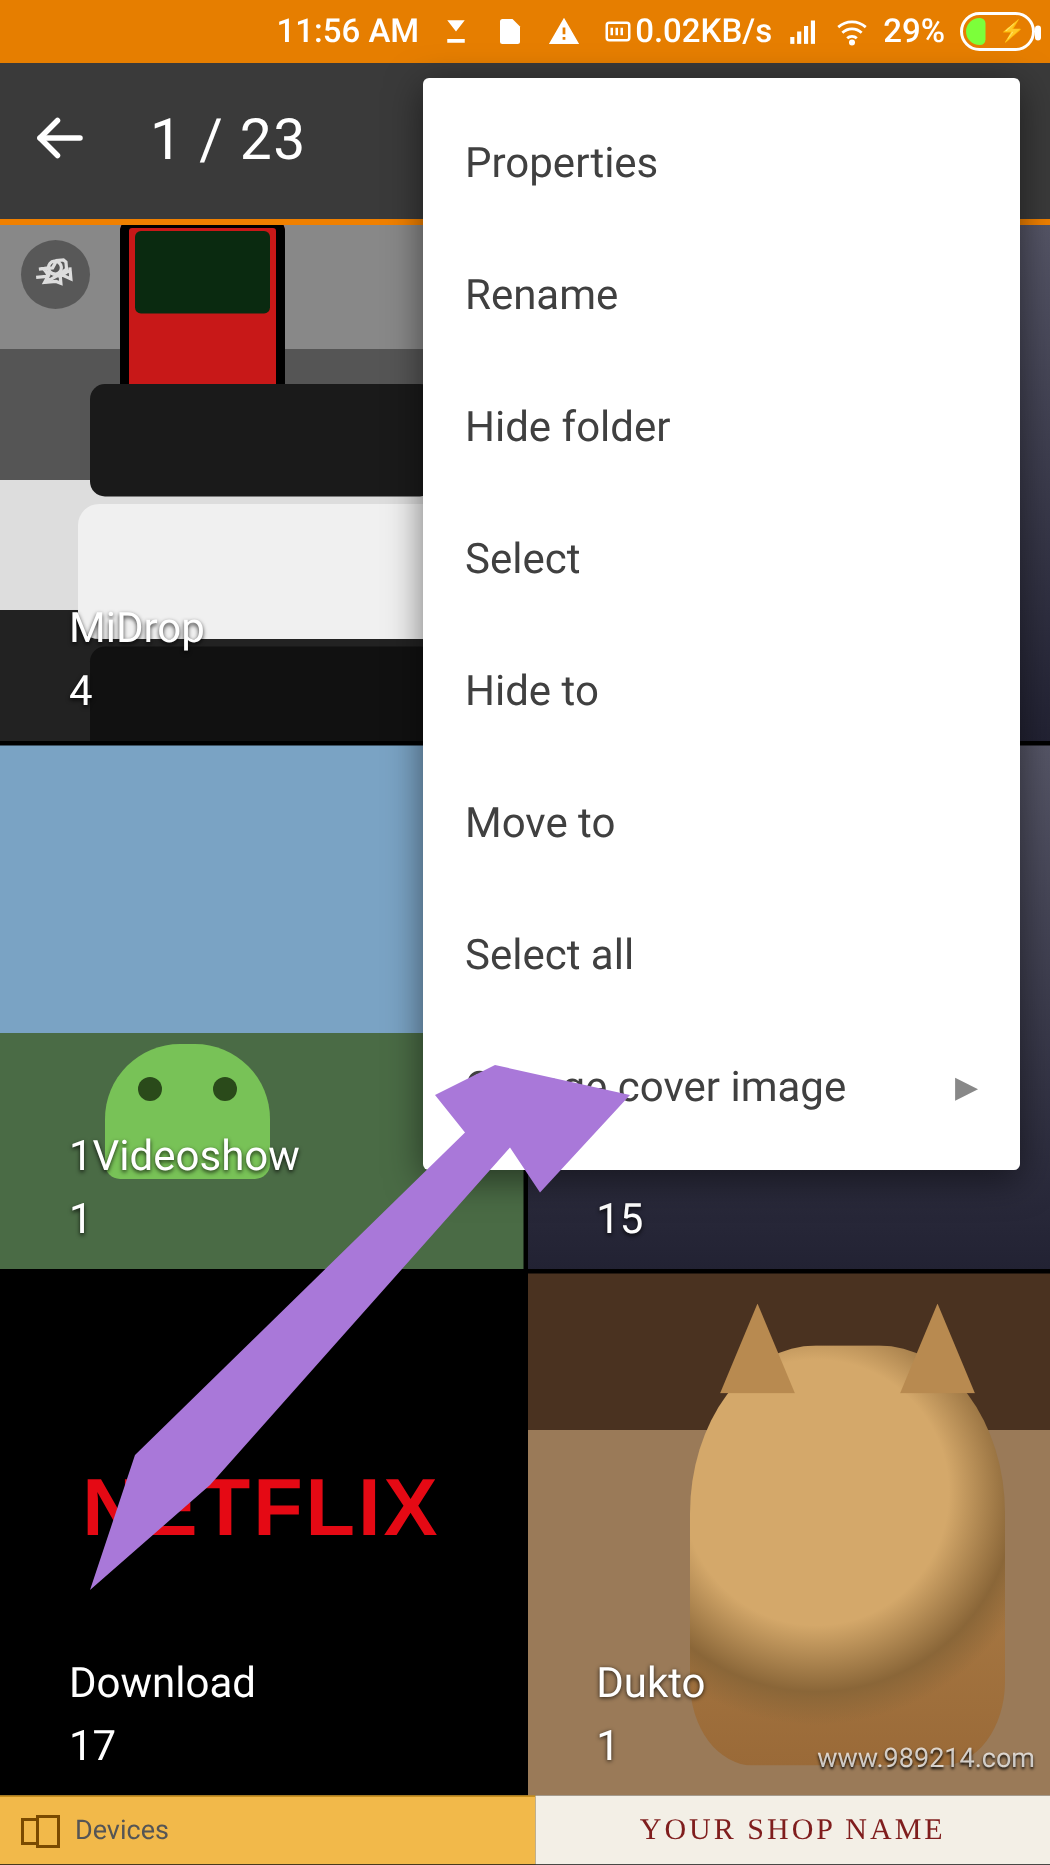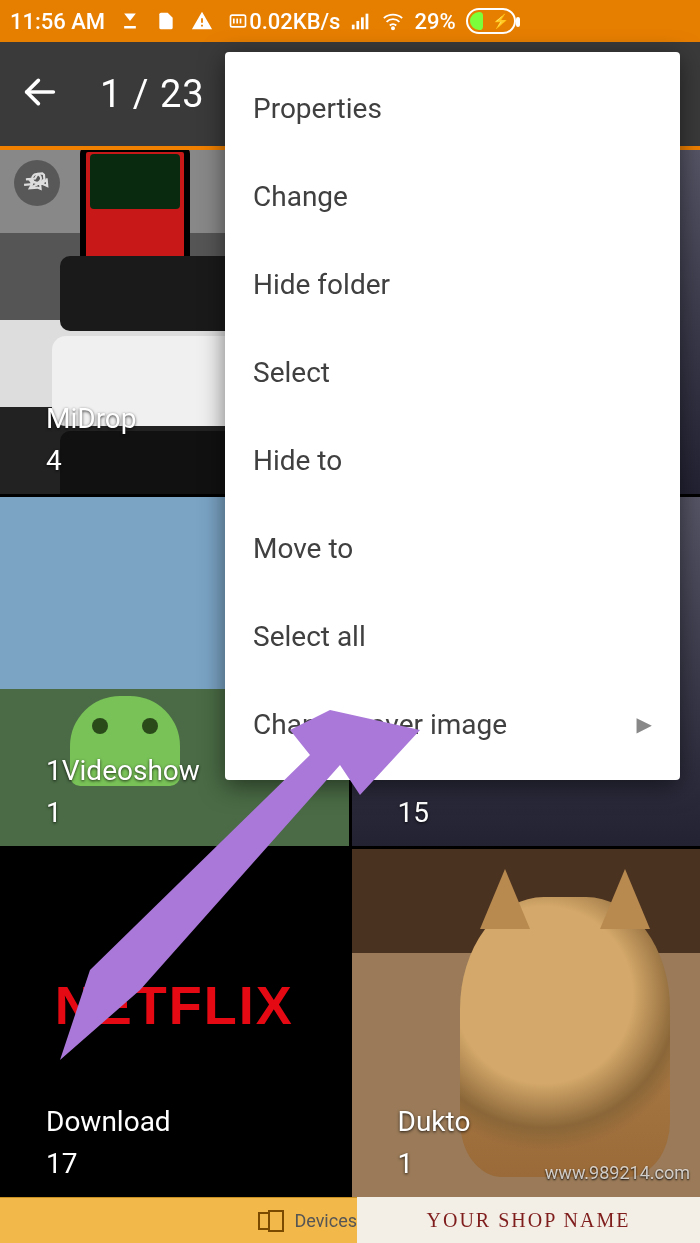--- a/index.html
+++ b/index.html
@@ -9,21 +9,21 @@
     font-family: Roboto, Arial, sans-serif;
     background: #222;
     position: relative;
     overflow: hidden;
   }
   .status-bar {
     height: 42px;
     background: #e67e00;
     display: flex;
     align-items: center;
-    justify-content: flex-start;
+    justify-content: flex-end;
     padding: 0 10px;
     color: #fff;
     font-size: 22px;
     font-weight: 500;
   }
   .status-left { display: flex; align-items: center; gap: 14px; }
   .status-right { display: flex; align-items: center; gap: 10px; }
   .status-icon { width: 22px; height: 22px; display: inline-flex; align-items: center; justify-content: center; }
   .battery {
     width: 50px; height: 26px;
@@ -142,21 +142,21 @@
     content:""; position:absolute; top:-28px; width:50px; height:60px;
     background:#b88a50; clip-path: polygon(50% 0, 0 100%, 100% 100%);
   }
   .cat::before { left:20px; }
   .cat::after { right:20px; }
 
   
   .menu {
     position: absolute;
     top: 52px; right: 20px;
-    width: 455px;
+    width: 398px;
     background: #fff;
     border-radius: 4px;
     box-shadow: 0 6px 24px rgba(0,0,0,0.5);
     padding: 12px 0;
     z-index: 50;
   }
   .menu-item {
     padding: 0 28px;
     height: 88px;
     display: flex;
@@ -178,21 +178,20 @@
 
   
   .bottom-bar {
     position:absolute; bottom:0; left:0; right:0; height:46px;
     display:flex;
   }
   .bottom-left {
     flex:1; background:#f2b94a; display:flex; align-items:center; gap:14px;
     padding-left:14px; font-size:18px; color:#555;
     border-top:1px solid #c89020;
-    justify-content:flex-end;
   }
   .bottom-right {
     flex:1; background:#f3efe6; display:flex; align-items:center; justify-content:center;
     font-family: Georgia, serif; font-size:20px; letter-spacing:2px; color:#7f1d1d;
   }
   .devices-icon {
     width:22px; height:18px; border:2px solid #7a4a00; position:relative;
   }
   .devices-icon::after {
     content:""; position:absolute; right:-6px; bottom:-4px; width:12px; height:18px;
@@ -331,21 +330,21 @@
       <div>1</div>
     </div>
   </div>
 </div>
 
 <div class="menu">
   <div class="menu-item">
     <span>Properties</span>
   </div>
   <div class="menu-item">
-    <span>Change</span>
+    <span>Rename</span>
   </div>
   <div class="menu-item">
     <span>Hide folder</span>
   </div>
   <div class="menu-item">
     <span>Select</span>
   </div>
   <div class="menu-item">
     <span>Hide to</span>
   </div>

